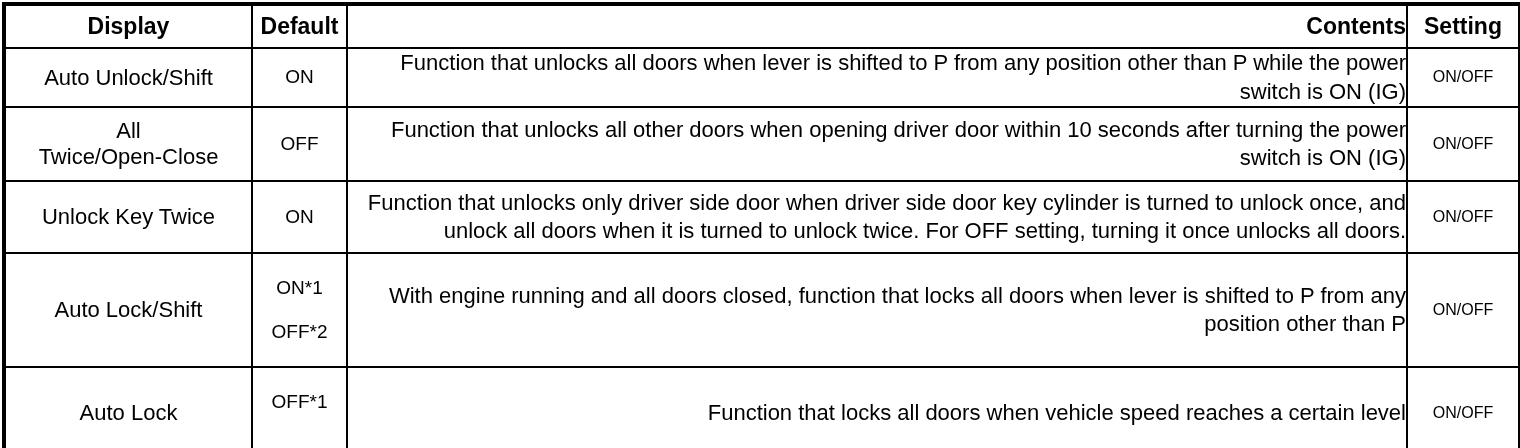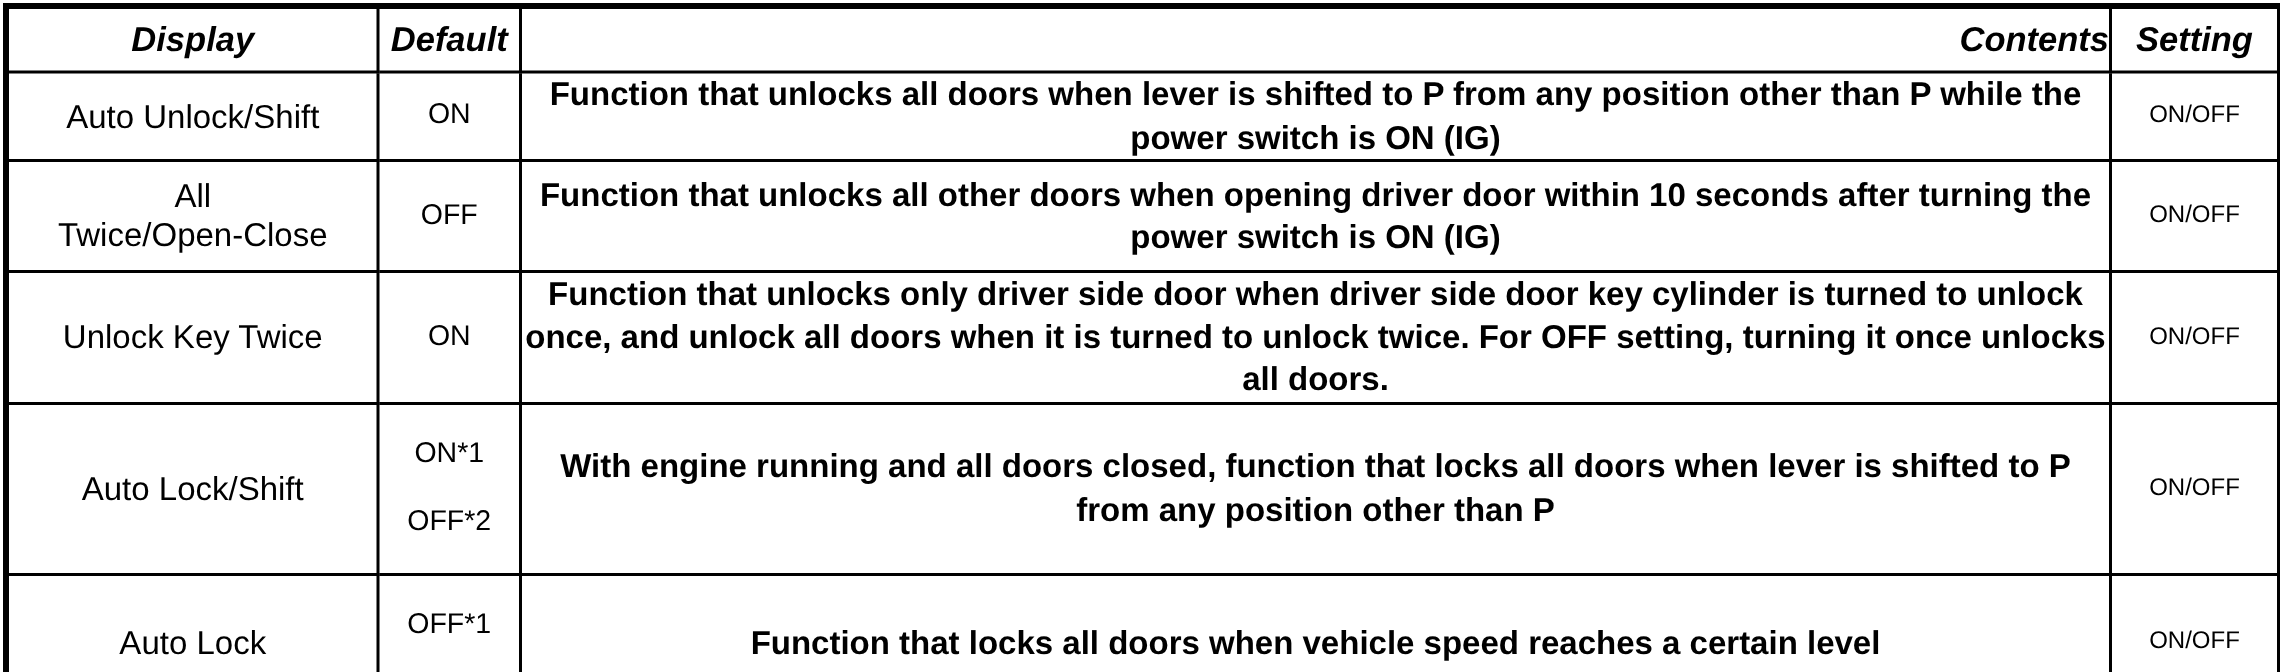--- a/index.html
+++ b/index.html
@@ -41,46 +41,44 @@
   col.col-default  { width: 95px;  }
   col.col-contents { width: 1060px; }
   col.col-setting  { width: 113px; }
 
   thead th {
     height: 41px;
     font-size: 23px;
     font-weight: bold;
     text-align: center;
     letter-spacing: 0px;
-    font-style: italic;
   }
   thead th.contents-head {
     text-align: right;
   }
 
   td.cell-display {
     text-align: center;
     font-size: 22px;
     line-height: 1.18;
     padding: 2px 4px;
     margin-top: 25px;
   }
   td.cell-default {
     text-align: center;
     font-size: 19px;
     line-height: 1.18;
     padding: 2px 2px;
     white-space: pre-line;
   }
   td.cell-contents {
-    text-align: center;
+    text-align: right;
     font-size: 22px;
     line-height: 1.30;
     padding: 3px 2px 3px 6px;
-    font-weight: bold;
   }
   td.cell-setting {
     text-align: center;
     font-size: 16px;
     line-height: 1.18;
     padding: 2px 2px;
   }
   .r1 { height: 58px; }
   .r2 { height: 74px; }
   .r3 { height: 72px; }

